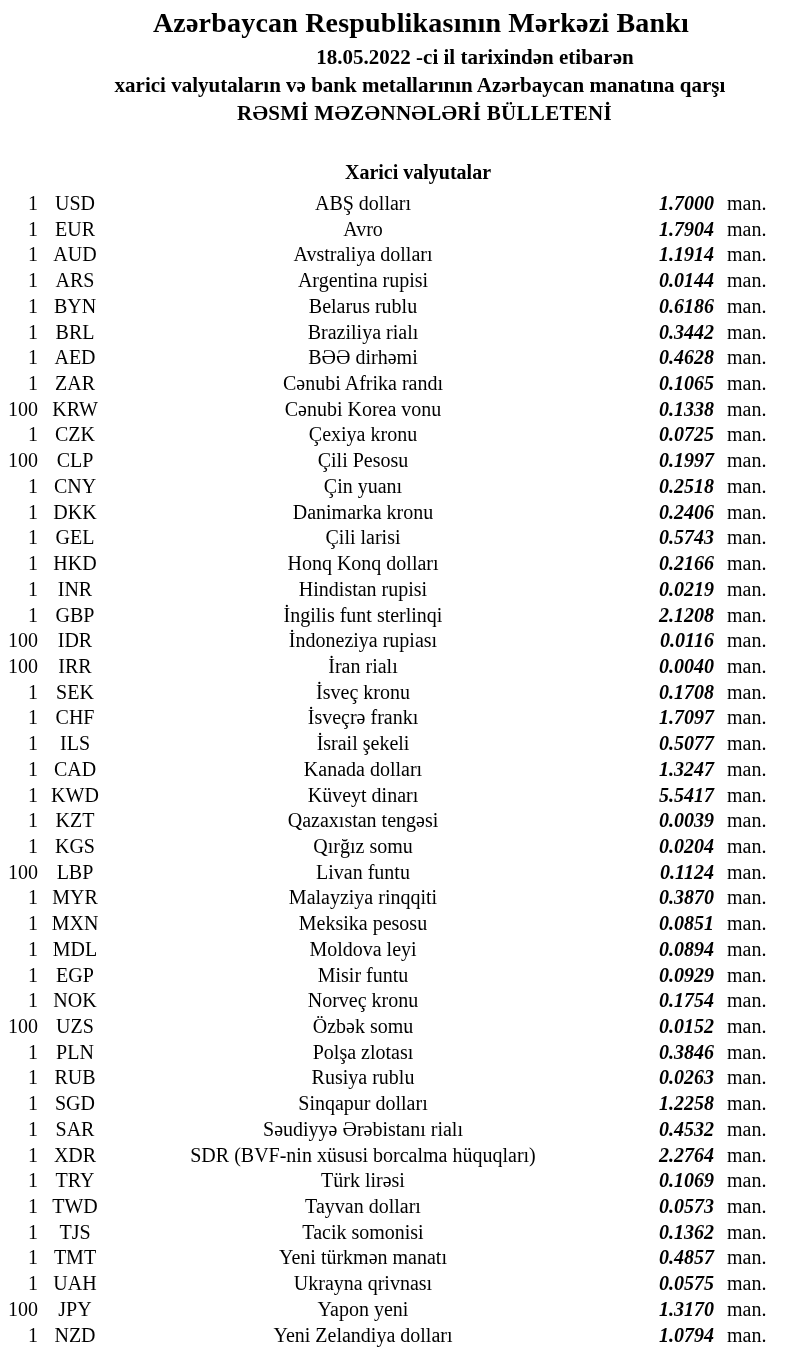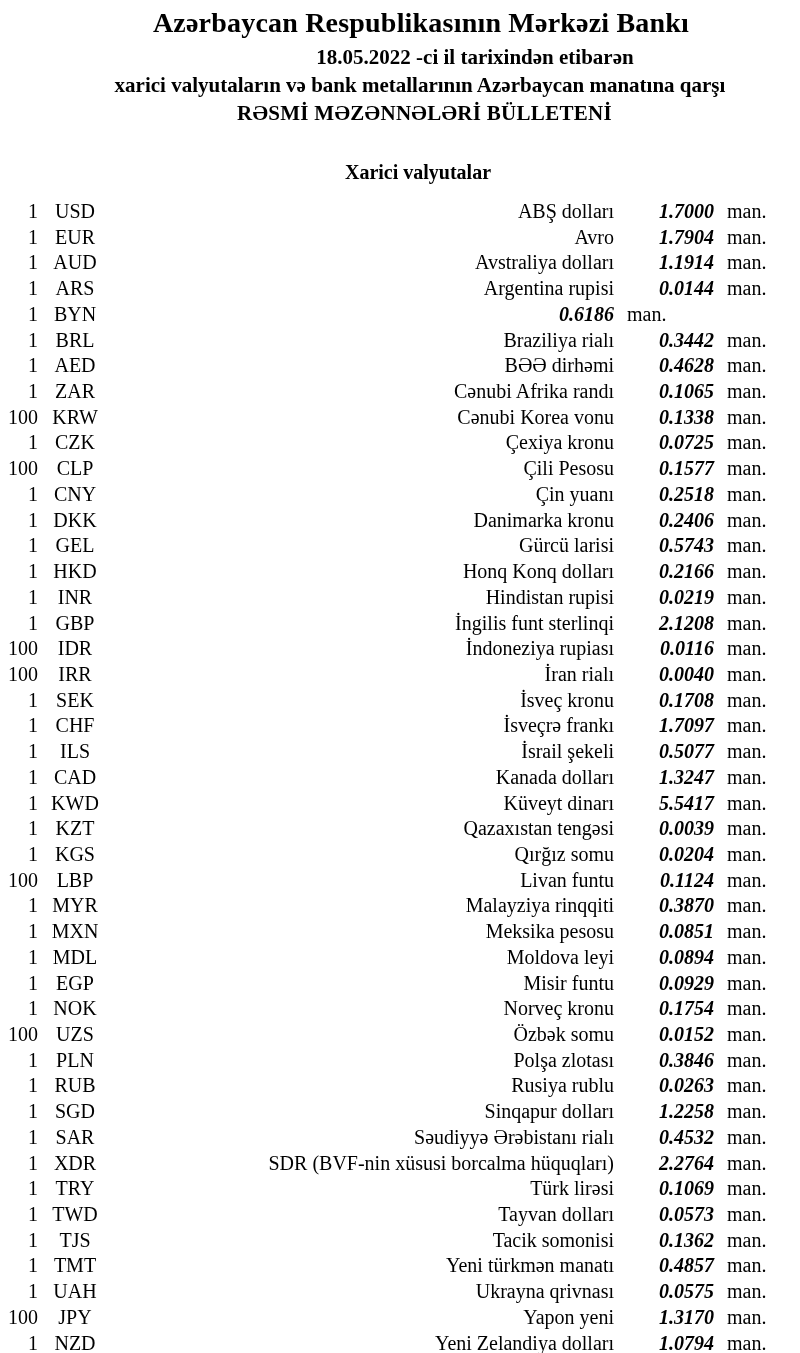--- a/index.html
+++ b/index.html
@@ -66,22 +66,22 @@
   .row {
     display: grid;
     grid-template-columns: 38px 74px 1fr 100px 56px;
     height: 25.72px;
     line-height: 25.72px;
     font-size: 20px;
     align-items: baseline;
   }
   .cell-qty  { text-align: right; }
   .cell-code { text-align: center; }
-  .cell-name { text-align: right; white-space: nowrap; }
-  .cell-rate { text-align: right; font-weight: bold; font-style: italic; margin-top: 8px; }
+  .cell-name { text-align: center; white-space: nowrap; }
+  .cell-rate { text-align: right; font-weight: bold; font-style: italic; }
   .cell-unit { text-align: left; padding-left: 13px; }
 </style>
 </head>
 <body>
 
 <div class="page">
   <div class="bank-title">Azərbaycan Respublikasının Mərkəzi Bankı</div>
   <div class="date-line">18.05.2022 -ci il tarixindən etibarən</div>
   <div class="subtitle-line">xarici valyutaların və bank metallarının Azərbaycan manatına qarşı</div>
   <div class="bulletin-title">RƏSMİ MƏZƏNNƏLƏRİ BÜLLETENİ</div>
@@ -115,20 +115,21 @@
     <span class="cell-qty">1</span>
     <span class="cell-code">ARS</span>
     <span class="cell-name">Argentina rupisi</span>
     <span class="cell-rate">0.0144</span>
     <span class="cell-unit">man.</span>
   </div>
 
   <div class="row">
     <span class="cell-qty">1</span>
     <span class="cell-code">BYN</span>
+    <span class="cell-name">Belarus rublu</span>
     <span class="cell-rate">0.6186</span>
     <span class="cell-unit">man.</span>
   </div>
 
   <div class="row">
     <span class="cell-qty">1</span>
     <span class="cell-code">BRL</span>
     <span class="cell-name">Braziliya rialı</span>
     <span class="cell-rate">0.3442</span>
     <span class="cell-unit">man.</span>
@@ -163,21 +164,21 @@
     <span class="cell-code">CZK</span>
     <span class="cell-name">Çexiya kronu</span>
     <span class="cell-rate">0.0725</span>
     <span class="cell-unit">man.</span>
   </div>
 
   <div class="row">
     <span class="cell-qty">100</span>
     <span class="cell-code">CLP</span>
     <span class="cell-name">Çili Pesosu</span>
-    <span class="cell-rate">0.1577</span>
+    <span class="cell-rate">0.1997</span>
     <span class="cell-unit">man.</span>
   </div>
 
   <div class="row">
     <span class="cell-qty">1</span>
     <span class="cell-code">CNY</span>
     <span class="cell-name">Çin yuanı</span>
     <span class="cell-rate">0.2518</span>
     <span class="cell-unit">man.</span>
   </div>
@@ -186,21 +187,21 @@
     <span class="cell-qty">1</span>
     <span class="cell-code">DKK</span>
     <span class="cell-name">Danimarka kronu</span>
     <span class="cell-rate">0.2406</span>
     <span class="cell-unit">man.</span>
   </div>
 
   <div class="row">
     <span class="cell-qty">1</span>
     <span class="cell-code">GEL</span>
-    <span class="cell-name">Gürcü larisi</span>
+    <span class="cell-name">Çili larisi</span>
     <span class="cell-rate">0.5743</span>
     <span class="cell-unit">man.</span>
   </div>
 
   <div class="row">
     <span class="cell-qty">1</span>
     <span class="cell-code">HKD</span>
     <span class="cell-name">Honq Konq dolları</span>
     <span class="cell-rate">0.2166</span>
     <span class="cell-unit">man.</span>

